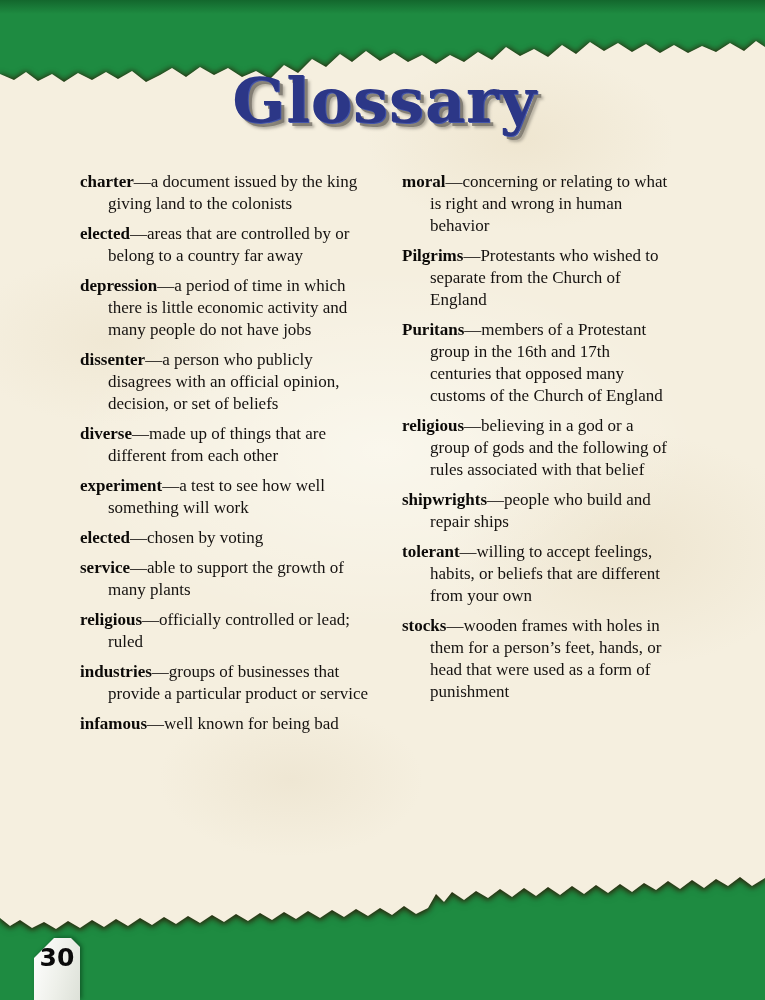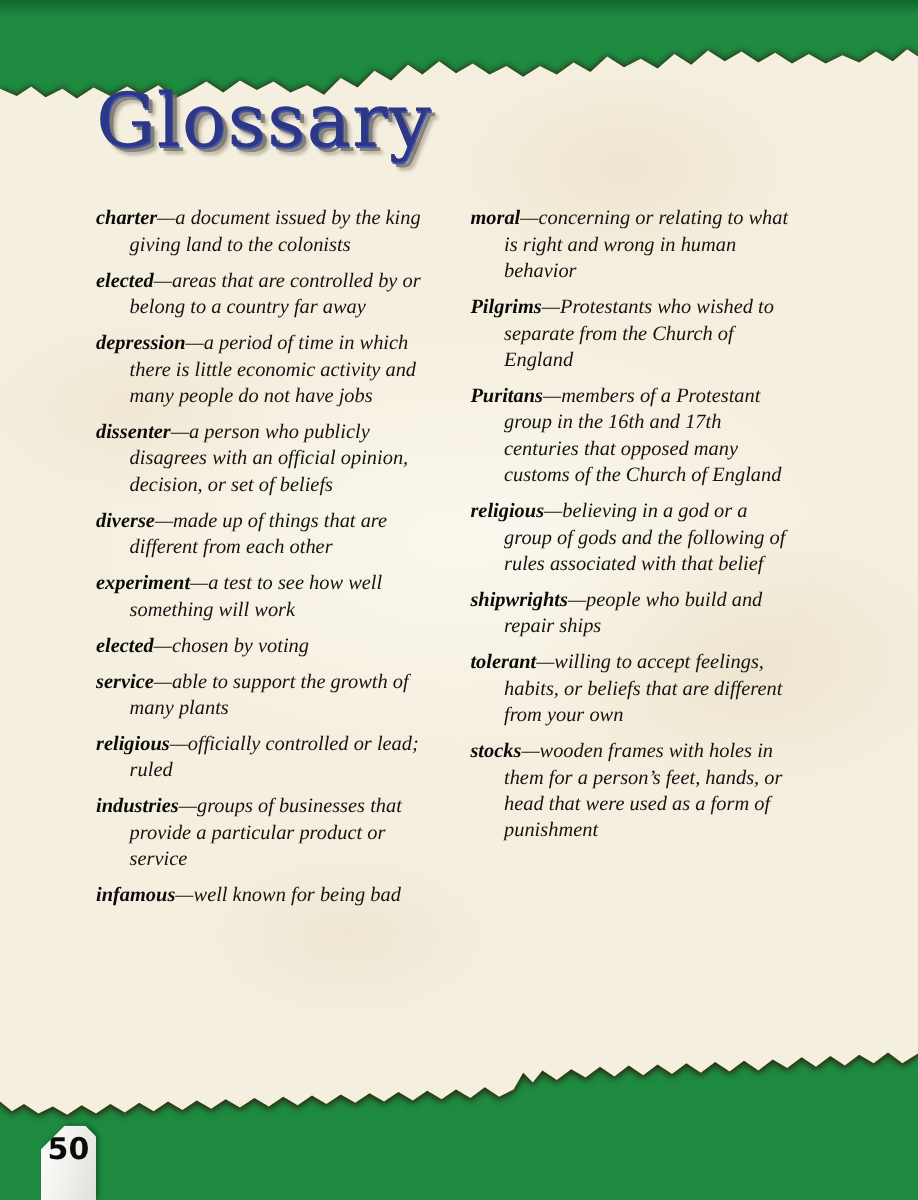--- a/index.html
+++ b/index.html
@@ -27,28 +27,29 @@
       radial-gradient(ellipse 420px 240px at 50% 45%, rgba(255,255,250,0.5), rgba(255,255,250,0) 75%),
       #f5efdf;
     clip-path: path("M0,74 L14,80 26,72 38,81 52,74 64,82 78,73 92,80 106,72 118,79 132,71 146,82 160,75 172,68 186,77 200,67 214,75 228,68 242,77 256,71 270,79 284,65 298,73 312,59 326,67 340,54 352,62 366,51 380,61 394,53 408,62 422,55 436,64 450,55 464,62 478,52 492,60 506,47 520,56 534,49 548,57 562,45 576,54 590,42 604,51 618,43 632,52 646,44 660,53 674,45 688,53 702,46 716,52 730,43 744,51 756,41 765,47 L765,878 L752,886 740,877 728,886 716,879 704,888 692,880 680,889 668,881 656,890 644,883 632,892 620,884 608,893 596,885 584,894 572,886 560,895 548,887 536,896 524,888 512,897 500,889 488,898 476,891 464,900 452,892 444,902 436,894 428,908 416,914 404,906 392,915 380,908 368,916 356,909 344,917 332,910 320,918 308,911 296,919 284,912 272,920 260,913 248,921 236,914 224,922 212,915 200,923 188,916 176,924 164,917 152,925 140,918 128,926 116,919 104,927 92,920 80,928 68,921 56,929 44,922 32,928 20,920 10,926 0,918 Z");
   }
   .content{
     position:absolute;inset:0;z-index:2;
     padding:64px 56px 0 80px;box-sizing:border-box;
   }
   .title{
     font-family:"DejaVu Serif", serif;
-    font-weight:normal;
+    font-weight:bold;
     font-size:62px;
     letter-spacing:1px;
     color:#2c3787;
+    text-align:center;
     margin:0 20px 34px 0;
     text-shadow:1px 1px 0 #4253a8, 4px 4px 0 rgba(122,117,108,0.85), 6px 6px 3px rgba(105,100,90,0.45);
   }
-  .columns{display:flex;gap:22px;font-style:italic;}
+  .columns{display:flex;gap:32px;}
   .col{flex:none;}
   .col-left{width:290px;}
   .col-right{width:272px;}
   .entry{
     margin:0 0 8px 0;
     font-size:17px;
     line-height:22px;
     color:#151210;
     padding-left:28px;
     text-indent:-28px;
@@ -107,15 +108,15 @@
       <p class="entry"><b class="term">religious</b><span class="sep">—</span><span>believing in a god or a group of gods and the following of rules associated with that belief</span></p>
       <p class="entry"><b class="term">shipwrights</b><span class="sep">—</span><span>people who build and repair ships</span></p>
       <p class="entry"><b class="term">tolerant</b><span class="sep">—</span><span>willing to accept feelings, habits, or beliefs that are different from your own</span></p>
       <p class="entry"><b class="term">stocks</b><span class="sep">—</span><span>wooden frames with holes in them for a person’s feet, hands, or head that were used as a form of punishment</span></p>
     </div>
   </div>
 </div>
 
 <div class="page-tab-wrap">
   <div class="page-tab">
-    <span class="page-number">50</span>
+    <span class="page-number">30</span>
   </div>
 </div>
 
 </body></html>

